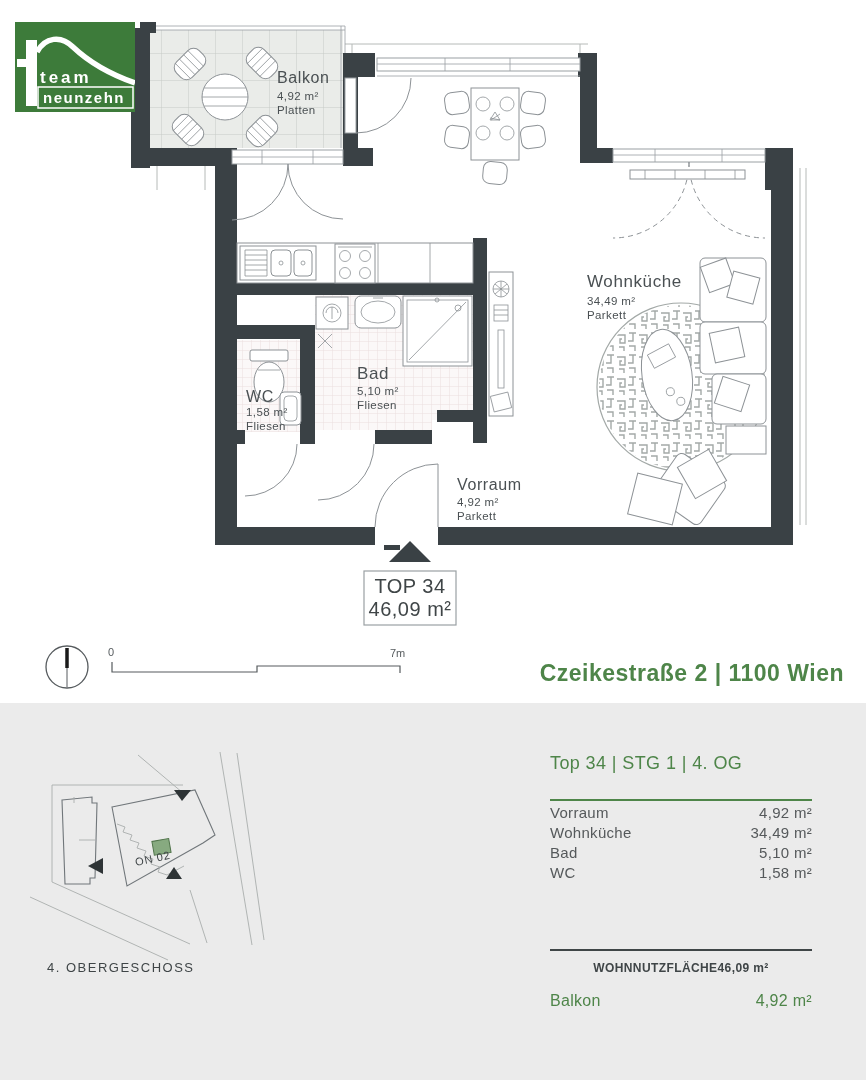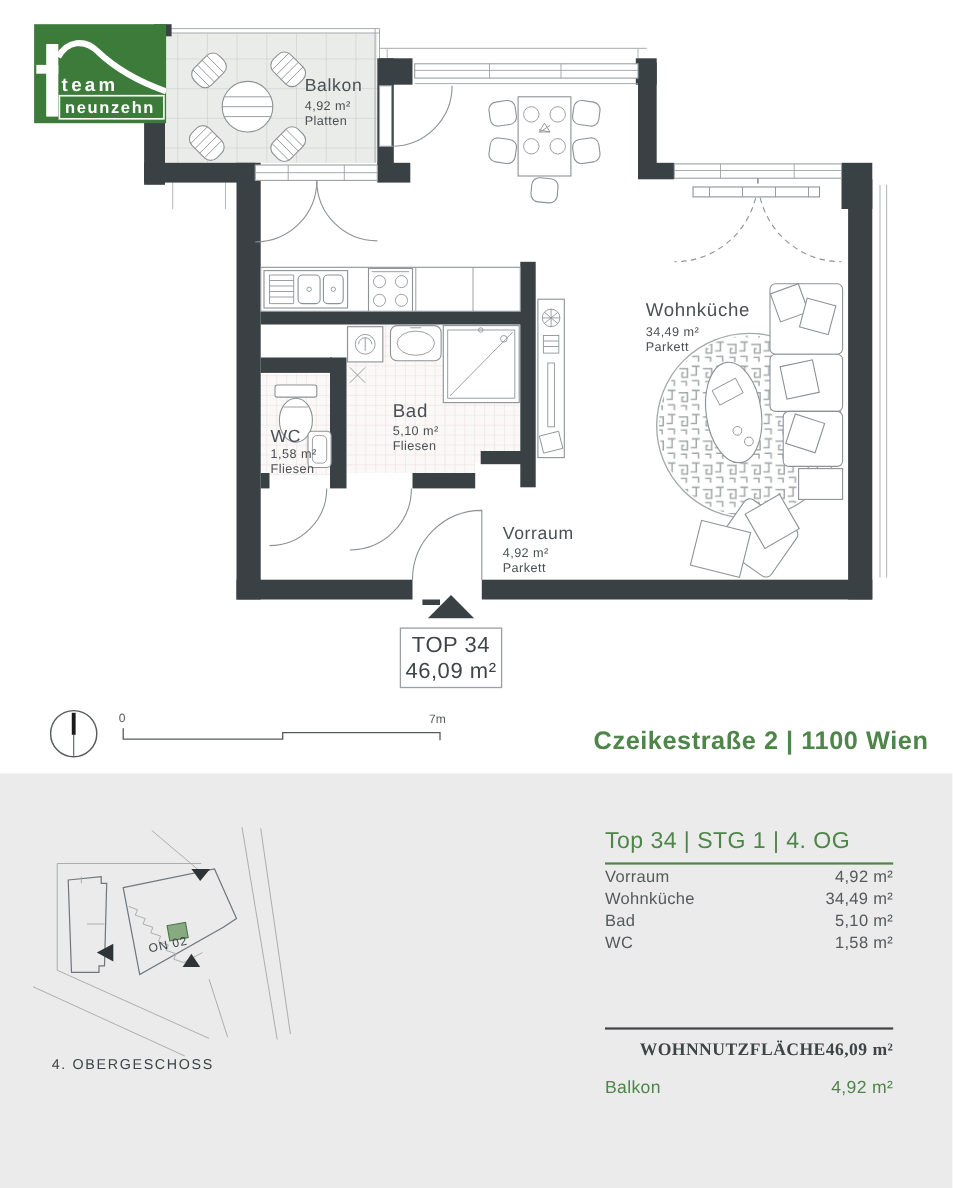--- a/index.html
+++ b/index.html
@@ -4,34 +4,34 @@
 <style>
   :root{
     --brand_green:#3d7b3a; --text_green:#4e8549; --wall_dark:#3a4145;
     --ink:#3f4547; --muted:#55595b; --page_gray:#ebebeb;
   }
   *{margin:0;padding:0;box-sizing:border-box;}
   body{font-family:"Liberation Sans","DejaVu Sans",sans-serif;background:#fff;}
   .page{position:relative;width:866px;height:1080px;background:#fff;overflow:hidden;}
   .plan-svg{position:absolute;left:0;top:0;}
   
-  .logo-box{position:absolute;left:31px;top:22px;width:120px;height:90px;background:var(--brand_green);z-index:5;}
+  .logo-box{position:absolute;left:15px;top:22px;width:120px;height:90px;background:var(--brand_green);z-index:5;}
   
   .address{position:absolute;right:22px;top:660px;font-size:23px;letter-spacing:.5px;color:var(--text_green);white-space:nowrap;font-weight:bold;}
   
   .bottom{position:absolute;left:0;top:703px;width:866px;height:377px;background:var(--page_gray);}
   .site-svg{position:absolute;left:0;top:0;}
   .floor-caption{position:absolute;left:47px;top:960px;font-size:13px;letter-spacing:1.5px;color:var(--ink);}
   
   .details{position:absolute;left:550px;top:753px;width:262px;}
-  .details-title{font-size:21px;color:var(--text_green);letter-spacing:.4px;font-weight:400;padding-bottom:7px;border-bottom:2px solid var(--text_green);white-space:nowrap;}
+  .details-title{font-size:18px;color:var(--text_green);letter-spacing:.4px;font-weight:400;padding-bottom:25px;border-bottom:2px solid var(--text_green);white-space:nowrap;}
   .room-row{display:flex;justify-content:space-between;font-size:15px;color:var(--muted);margin-top:3px;letter-spacing:.3px;}
   .room-row:first-of-type{margin-top:11px;}
   .spacer{height:68px;}
-  .total-row{display:flex;justify-content:flex-end;border-top:2px solid var(--ink);padding-top:10px;font-size:16px;font-weight:bold;color:var(--ink);letter-spacing:.4px;font-family:Liberation Serif, serif;}
+  .total-row{display:flex;justify-content:center;border-top:2px solid var(--ink);padding-top:10px;font-size:12px;font-weight:bold;color:var(--ink);letter-spacing:.4px;}
   .balcony-row{display:flex;justify-content:space-between;margin-top:17px;font-size:16px;color:var(--text_green);letter-spacing:.3px;}
   
   .wall{fill:var(--wall_dark);stroke:none;}
   .win{fill:#fff;stroke:#9aa0a3;stroke-width:1;}
   .winline{stroke:#9aa0a3;stroke-width:.8;fill:none;}
   .furn{fill:#fff;stroke:#8d9296;stroke-width:1;}
   .furnl{stroke:#8d9296;stroke-width:.8;fill:none;}
   .arc{stroke:#8d9296;stroke-width:1;fill:none;}
   .arcd{stroke:#8d9296;stroke-width:1;fill:none;stroke-dasharray:5 4;}
   .ext{stroke:#b6bab8;stroke-width:1;fill:none;}

